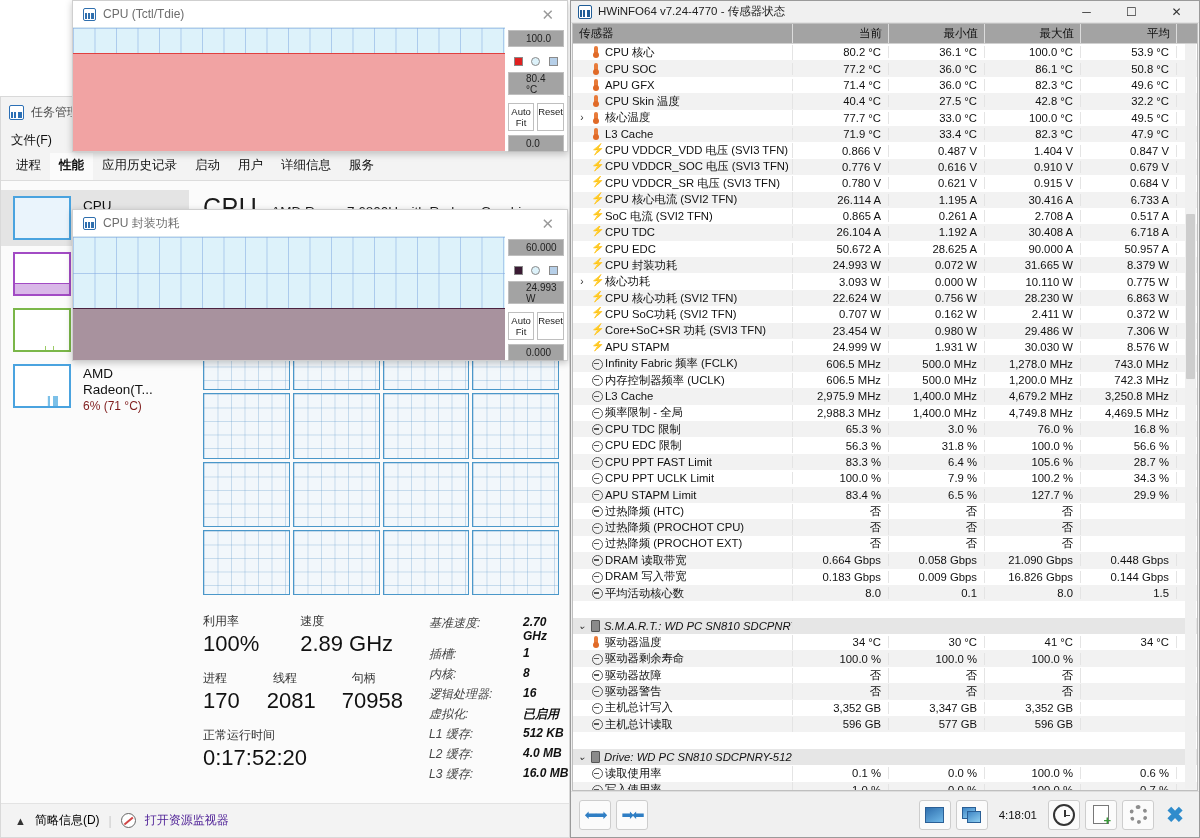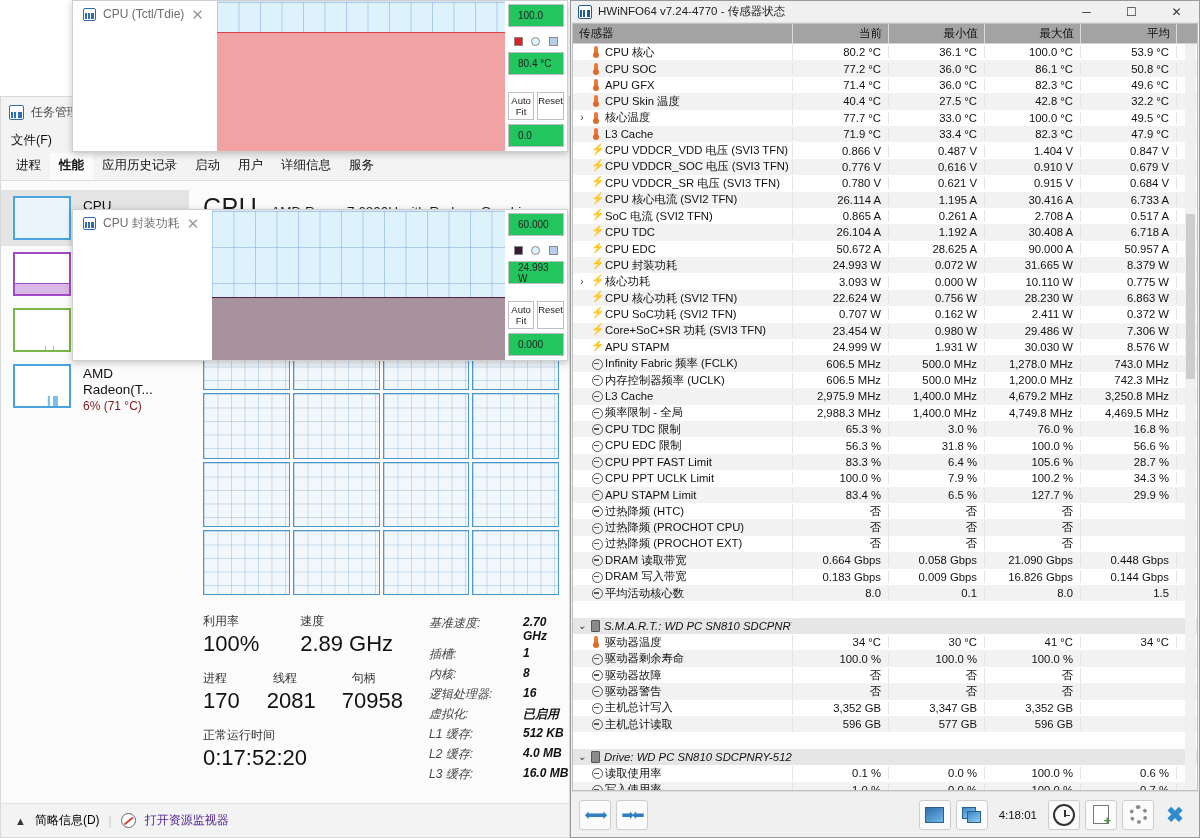--- a/index.html
+++ b/index.html
@@ -120,21 +120,21 @@
     background: #fff;
   }
   .res-ico::after {
     content:""; position:absolute; left: 1px; top: 6px; width: 11px; height: 1.6px;
     background: #d04545; transform: rotate(-40deg);
   }
   #tm-res-link { color: #4c1d95; font-size: 12px; text-align: right; }
 
   
   .fw { position: absolute; background: #fff; border: 1px solid #cfcfcf;
-        box-shadow: 0 2px 7px rgba(0,0,0,.22); display:flex; }
+        box-shadow: 0 2px 7px rgba(0,0,0,.22); display:flex; flex-direction:column; }
   .fw-title { height: 26px; display: flex; align-items: center; padding: 0 6px 0 10px; flex: none; }
   .fw-ico {
     width: 13px; height: 13px; border: 1.4px solid #2f6fae; border-radius: 2px; background: #fff;
     position: relative; margin-right: 7px; flex:none;
   }
   .fw-ico::after {
     content:""; position:absolute; left:1px; right:1px; bottom:1px; height:6px;
     background: linear-gradient(90deg,#2f6fae 0 20%, transparent 20% 33%, #2f6fae 33% 53%, transparent 53% 66%, #2f6fae 66% 100%);
   }
   .fw-name { font-size: 12px; color: #6d6d6d; flex: 1; }
@@ -145,22 +145,22 @@
     position: absolute; inset: 0;
     background-image:
       linear-gradient(to right, rgba(130,170,225,.55) 1px, transparent 1px),
       linear-gradient(to bottom, rgba(130,170,225,.55) 1px, transparent 1px);
     background-size: 21.5px 21.5px, 36px 36px;
     background-color: #ddf2fa;
   }
   .fw-fill { position: absolute; left: 0; right: 0; bottom: 0; }
   .fw-side { width: 62px; flex: none; display: flex; flex-direction: column;
              align-items: stretch; padding: 3px 3px 4px 3px; gap: 4px; background:#fff; }
-  .fw-ax { border: 1px solid #bfbfbf; background: #22c55e; font-size: 10px; color: #222;
-           padding: 2px 9px; height: 23px; display:flex; align-items:center; }
+  .fw-ax { border: 1px solid #bfbfbf; background: #a3a3a3; font-size: 10px; color: #222;
+           padding: 2px 17px; height: 23px; display:flex; align-items:center; }
   .fw-swatches { display: flex; justify-content: space-around; align-items: center; padding: 6px 2px 2px; }
   .sw { width: 9px; height: 9px; border: 1px solid #8a8a8a; }
   .fw-btns { display: flex; gap: 3px; }
   .fw-btn { flex: 1; border: 1px solid #bfbfbf; background: #fff; font-size: 9.5px;
             text-align: center; padding: 2px 0; color: #222; }
   .fw-gap { flex: 1; }
 
   
   #hwinfo {
     position: absolute; left: 570px; top: 0; width: 630px; height: 838px;

